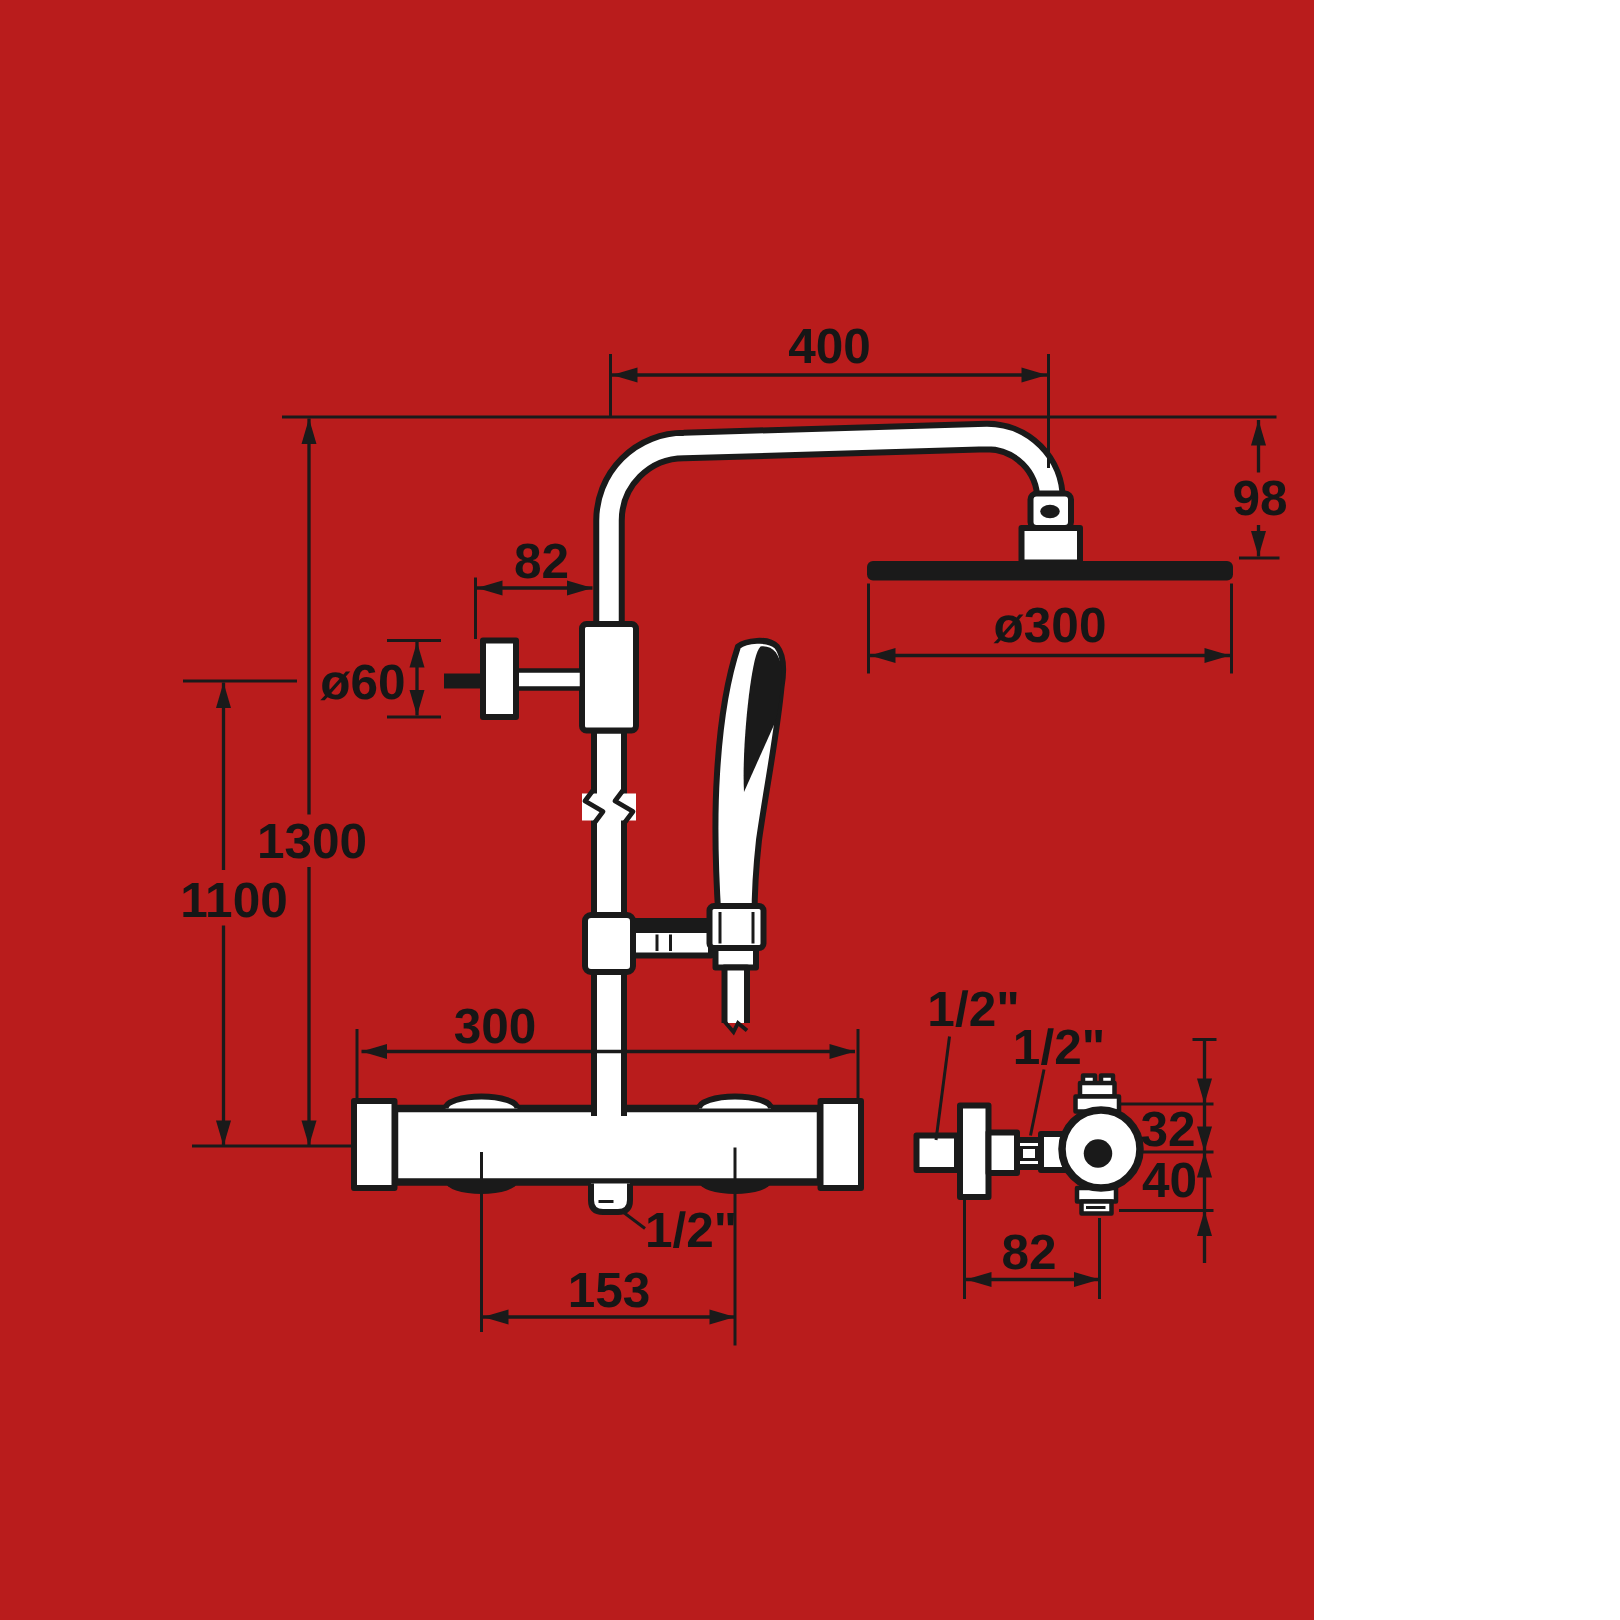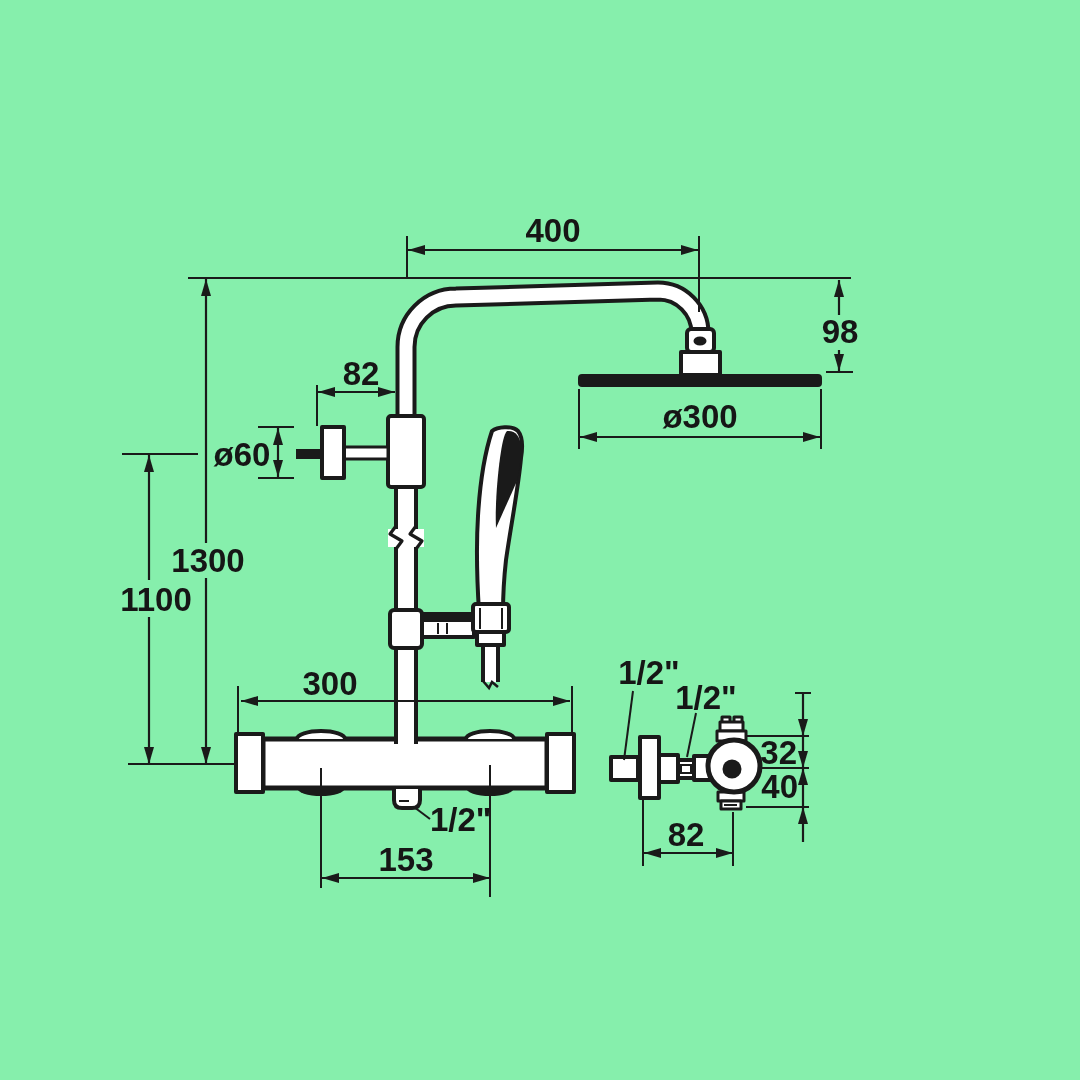--- a/index.html
+++ b/index.html
@@ -1,17 +1,17 @@
 <!DOCTYPE html>
 <html><head>
 <meta charset="utf-8">
 <style>
   html,body{margin:0;padding:0;background:#ffffff;}
   body{width:1080px;height:1080px;font-family:"Liberation Sans",sans-serif;}
-  .stage{width:1080px;height:1080px;background:#86efac;}
+  .stage{width:876px;height:1080px;background:#b91c1c;}
   svg{display:block;}
   .o  {fill:#fff;stroke:#1a1a1a;stroke-width:4;stroke-linejoin:round;}
   .o3 {fill:#fff;stroke:#1a1a1a;stroke-width:3;stroke-linejoin:round;}
   .o5 {fill:#fff;stroke:#1a1a1a;stroke-width:5;stroke-linejoin:round;}
   .blk{fill:#1a1a1a;stroke:none;}
   .wfill{fill:#fff;stroke:none;}
   .d  {fill:none;stroke:#1a1a1a;stroke-width:2.2;}
   .e  {fill:none;stroke:#1a1a1a;stroke-width:2;}
   .t  {fill:none;stroke:#1a1a1a;stroke-width:2.6;}
   .z  {fill:none;stroke:#1a1a1a;stroke-width:3.2;stroke-linejoin:round;}

